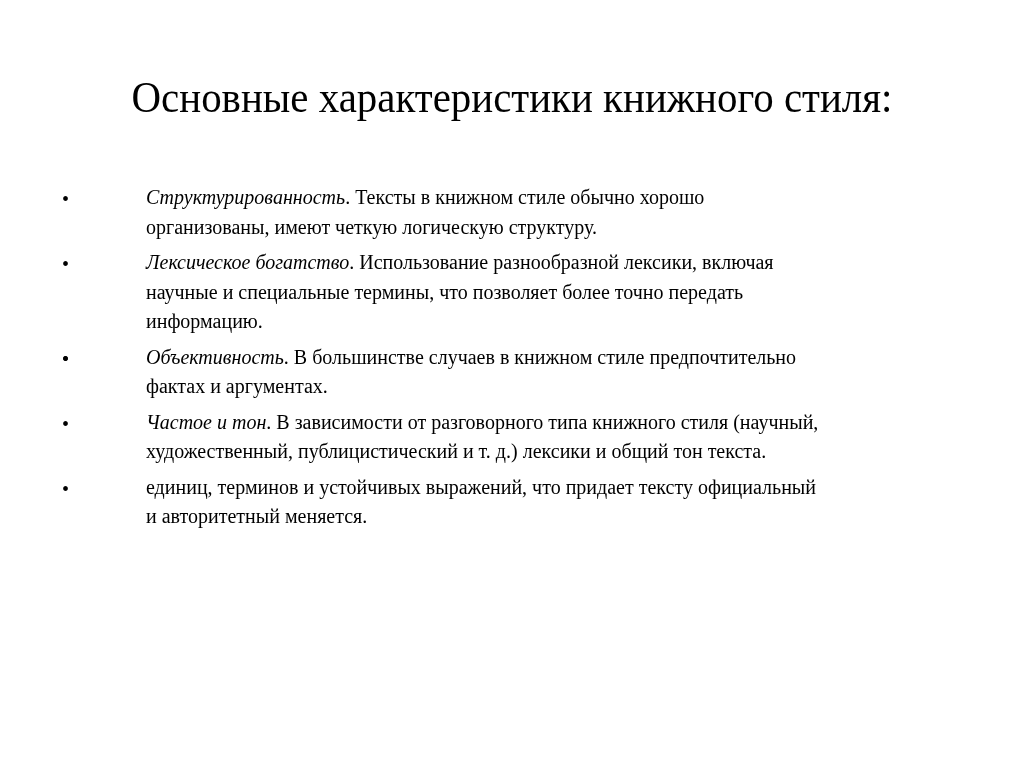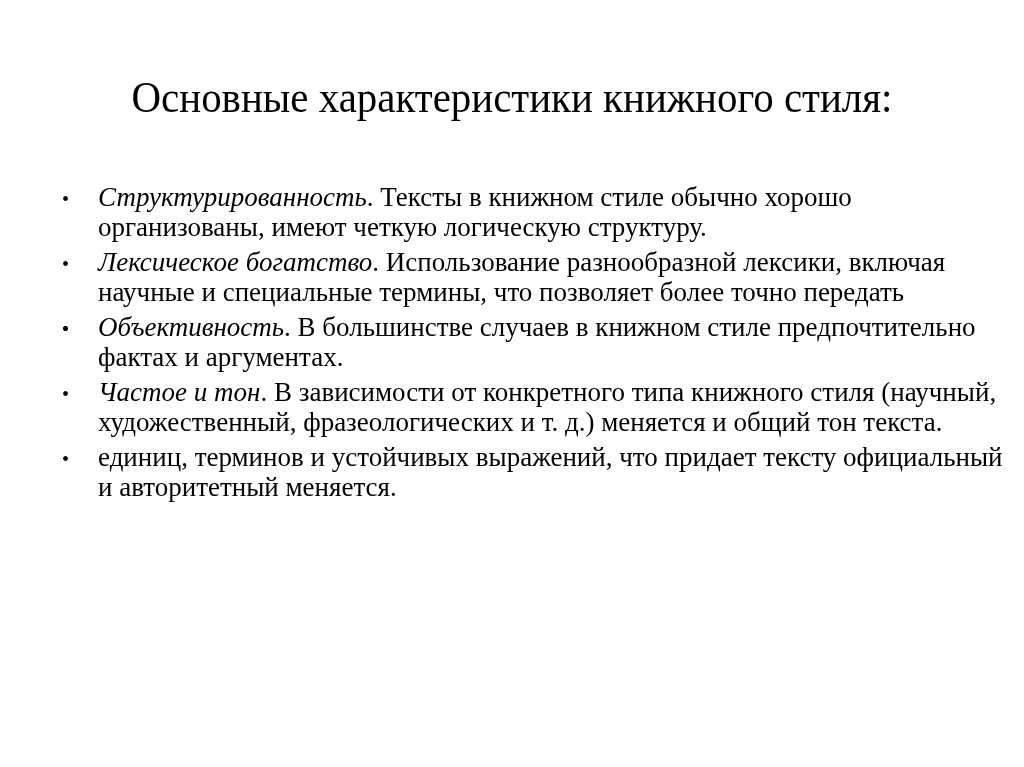--- a/index.html
+++ b/index.html
@@ -4,50 +4,51 @@
 <style>
   html, body { margin: 0; padding: 0; background: #ffffff; }
   body { width: 1024px; height: 767px; position: relative; overflow: hidden;
          font-family: "Liberation Serif", "DejaVu Serif", serif; color: #000; }
   .title { position: absolute; left: 0; width: 1024px; top: 68px; text-align: center;
            font-size: 44px; line-height: 60px; font-family: "Liberation Serif", serif;
            transform: scaleX(0.93); transform-origin: center; }
   .list { position: absolute; left: 62px; top: 183px; width: 920px; margin: 0; padding: 0; list-style: none; }
   .item { position: relative; padding-left: 36px; margin-bottom: 6px; }
   .bullet { position: absolute; left: 0; top: 0; font-size: 20px; line-height: 32px; }
-  .line { display: block; font-size: 27px; line-height: 29.5px; white-space: nowrap; }
+  .line { display: block; font-size: 20px; line-height: 29.5px; white-space: nowrap; margin-left: 48px; }
   .term { font-style: italic; }
 </style>
 </head>
 <body>
 
 <div class="title">Основные характеристики книжного стиля:</div>
 
 <ul class="list">
   <li class="item">
     <span class="bullet">•</span>
     <span class="line"><span class="term">Структурированность</span><span>. Тексты в книжном стиле обычно хорошо</span></span>
     <span class="line">организованы, имеют четкую логическую структуру.</span>
   </li>
   <li class="item">
     <span class="bullet">•</span>
     <span class="line"><span class="term">Лексическое богатство</span><span>. Использование разнообразной лексики, включая</span></span>
     <span class="line">научные и специальные термины, что позволяет более точно передать</span>
+    <span class="line">информацию.</span>
   </li>
   <li class="item">
     <span class="bullet">•</span>
   </li>
   <li class="item">
     <span class="bullet">•</span>
     <span class="line"><span class="term">Объективность</span><span>. В большинстве случаев в книжном стиле предпочтительно</span></span>
     <span class="line">фактах и аргументах.</span>
   </li>
   <li class="item">
     <span class="bullet">•</span>
-    <span class="line"><span class="term">Частое и тон</span><span>. В зависимости от конкретного типа книжного стиля (научный,</span></span>
-    <span class="line">художественный, фразеологических и т. д.) меняется и общий тон текста.</span>
+    <span class="line"><span class="term">Частое и тон</span><span>. В зависимости от разговорного типа книжного стиля (научный,</span></span>
+    <span class="line">художественный, публицистический и т. д.) лексики и общий тон текста.</span>
   </li>
   <li class="item">
     <span class="bullet">•</span>
     <span class="line">единиц, терминов и устойчивых выражений, что придает тексту официальный</span>
     <span class="line">и авторитетный меняется.</span>
   </li>
 </ul>
 
 </body></html>

